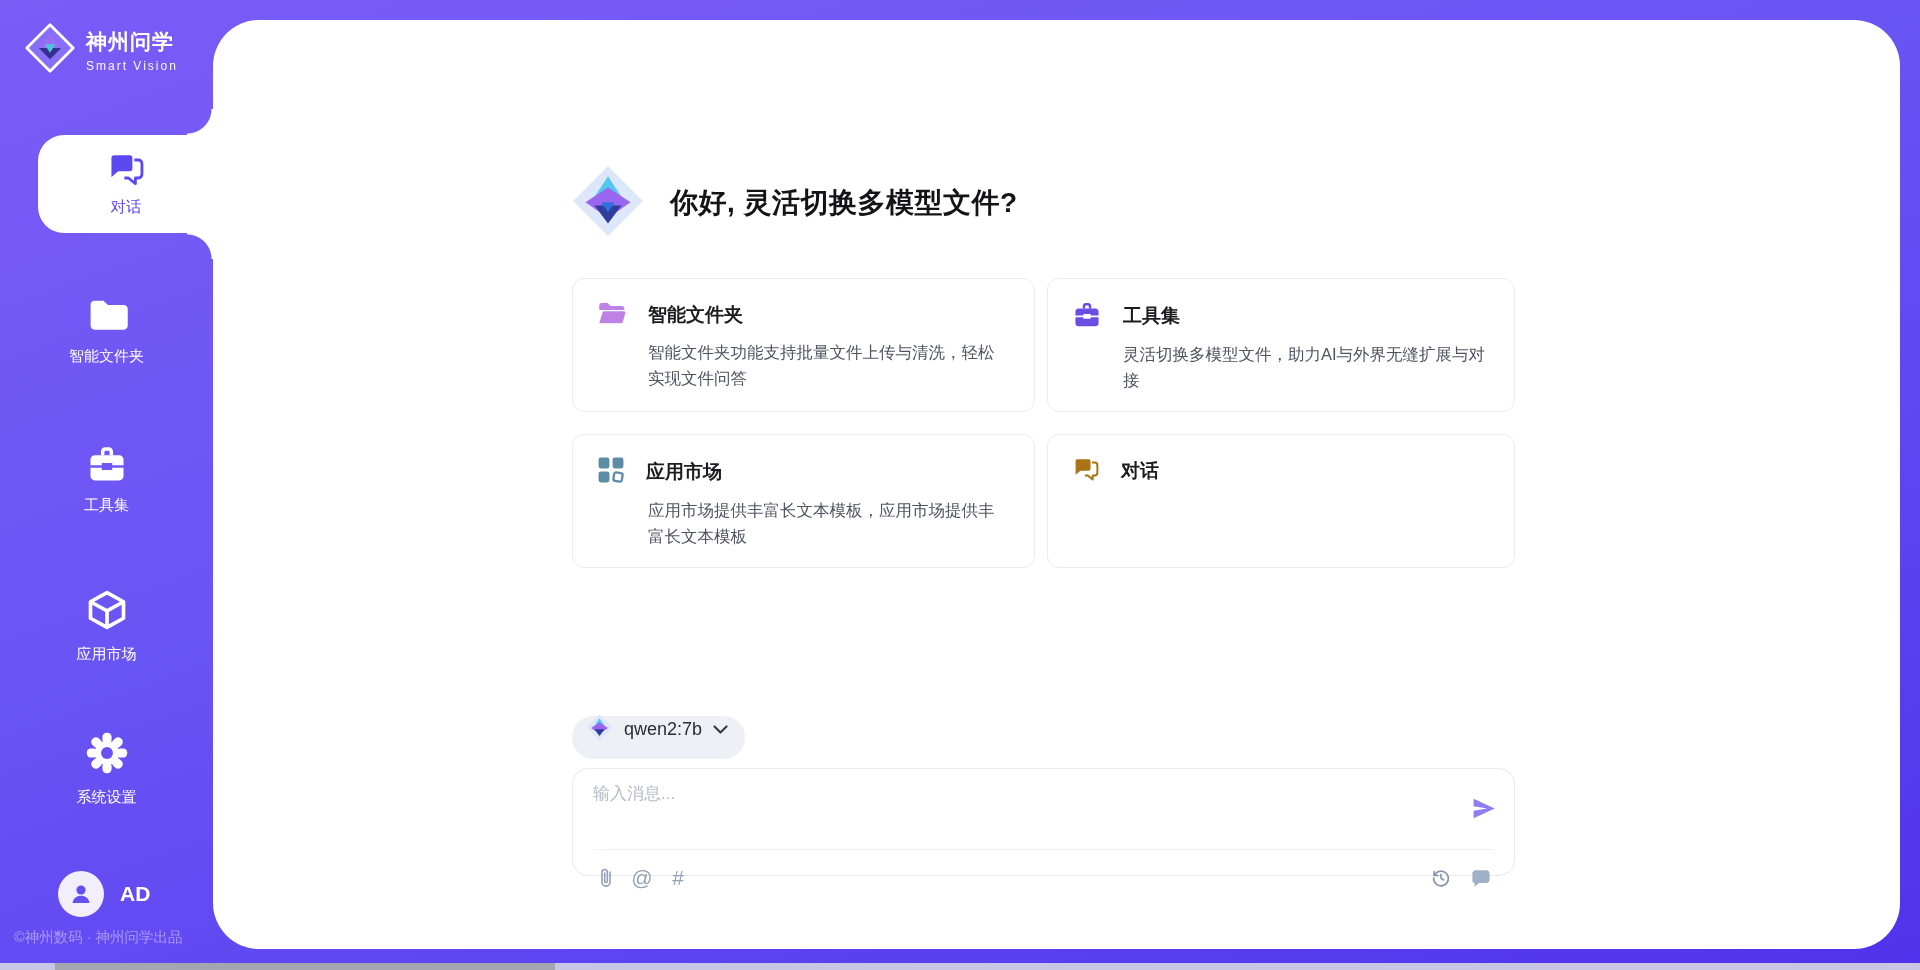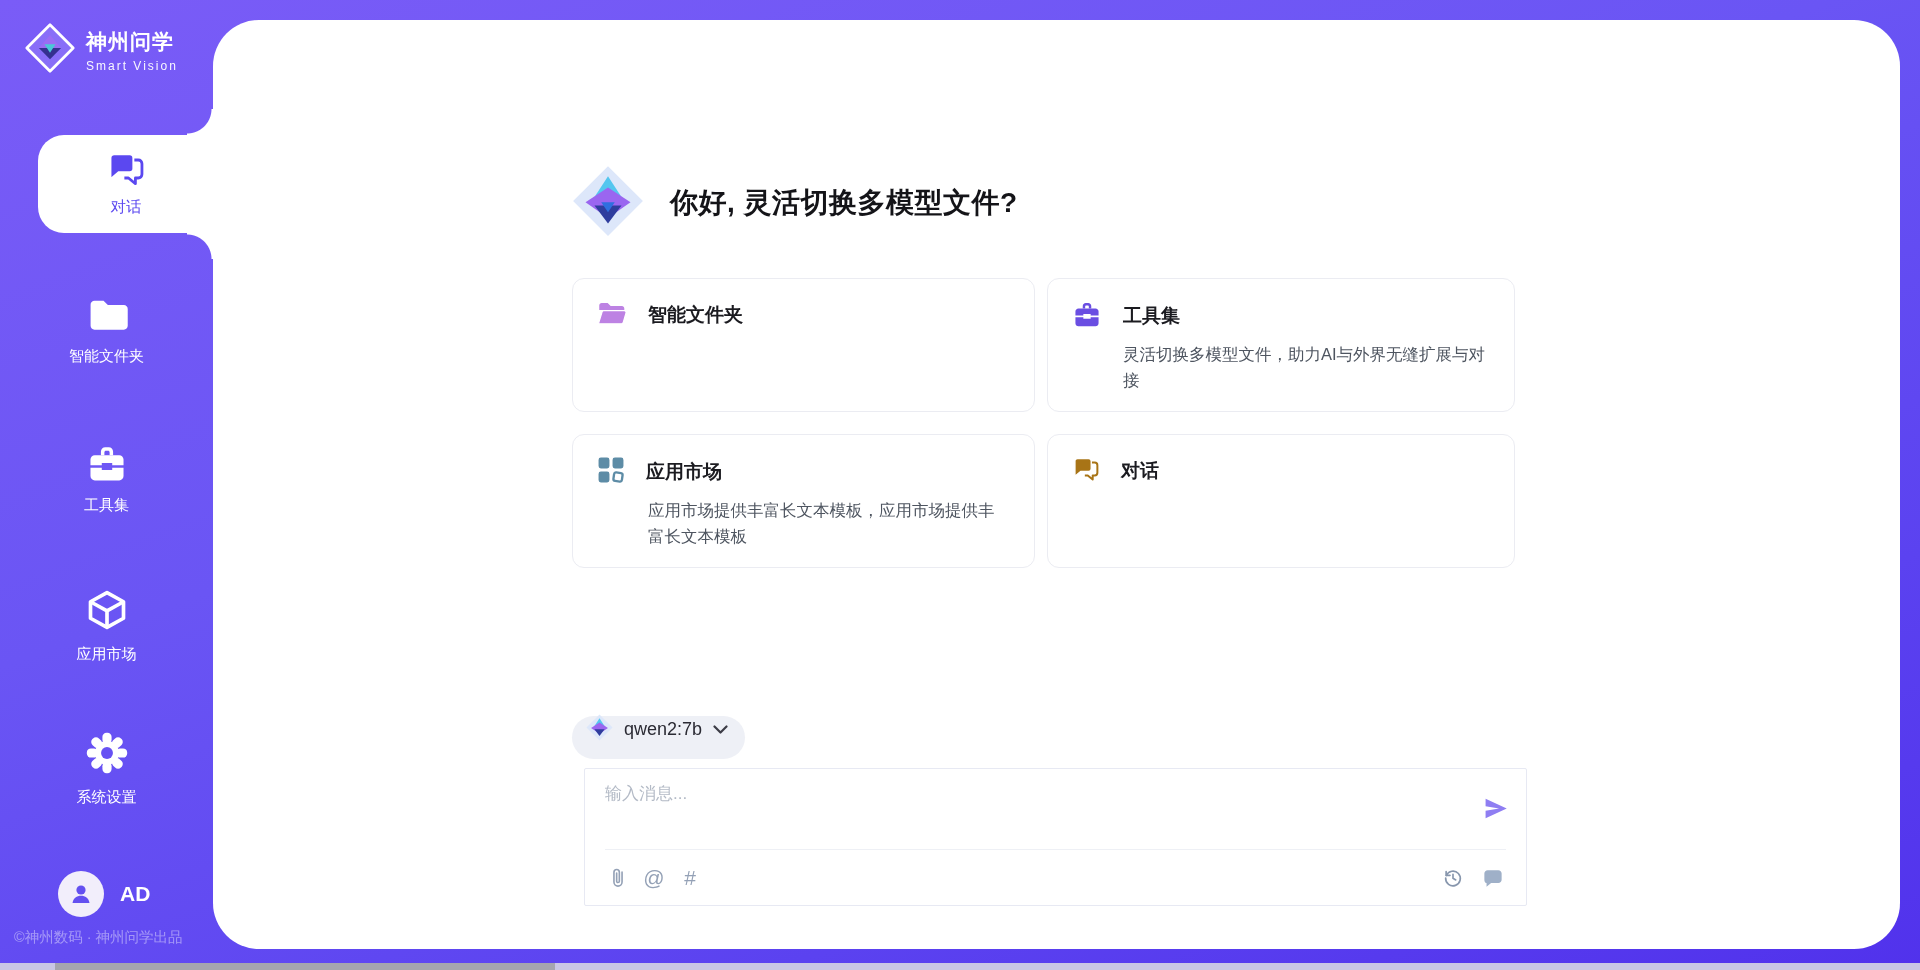--- a/index.html
+++ b/index.html
@@ -47,22 +47,22 @@
   .card { border:1px solid #ebecf2; border-radius:12px; background:#fff; padding:21px 24px 18px 24px;
           min-height:124px; cursor:pointer; }
   .card .head { display:flex; align-items:center; gap:21px; }
   .card .title { font-size:19px; font-weight:700; color:#1b1b20; }
   .card .desc { margin-top:10px; margin-left:51px; font-size:16.5px; color:#4e5560; line-height:1.55; }
 
   .model-pill { position:absolute; left:0; top:696px; height:43px; border-radius:22px; background:#eef0f6;
                 display:inline-flex; align-items:center; gap:11px; padding:0 17px 16px 14px; cursor:pointer; }
   .model-pill .mval { font-size:18px; color:#2a2a33; font-weight:500; }
 
-  .composer { position:absolute; left:12px; top:748px; width:943px; height:138px; background:#fff;
-              border:1.5px solid #e7e9f3; border-radius:2px; }
+  .composer { position:absolute; left:0; top:748px; width:943px; height:108px; background:#fff;
+              border:1.5px solid #e7e9f3; border-radius:16px; }
   .composer textarea { position:absolute; left:20px; top:13px; width:860px; height:60px; border:none;
               outline:none; resize:none; font-family:inherit; font-size:17px; color:#333; background:transparent; }
   .composer textarea::placeholder { color:#b3bac6; }
   .send-btn { position:absolute; right:16px; top:24px; width:30px; height:30px; cursor:pointer;
               display:flex; align-items:center; justify-content:center; }
   .c-divider { position:absolute; left:20px; right:20px; top:80px; height:1px; background:#eef0f5; }
   .c-toolbar { position:absolute; left:20px; right:20px; top:81px; height:55px;
                display:flex; align-items:center; }
   .tool { display:flex; align-items:center; justify-content:center; width:26px; height:26px;
           margin-right:10px; cursor:pointer; color:#94a1b6; }
@@ -194,20 +194,21 @@
         <div class="card">
           <div class="head">
             <span>
               <svg width="30" height="26" viewBox="0 0 40 34">
                 <path d="M3 7c0-1.8 1.4-3.2 3.2-3.2h8l4 4h15c1.8 0 3.2 1.4 3.2 3.2v2H3V7z" fill="#bd82e3"></path>
                 <path d="M2 31l4.8-15.5c.3-1 1.2-1.6 2.2-1.6h27.5c1.5 0 2.6 1.5 2.2 2.9L35 29.7c-.3 1-1.2 1.6-2.2 1.6H2z" fill="#bd82e3" stroke="#ffffff" stroke-width="1.6"></path>
               </svg>
             </span>
             <span class="title">智能文件夹</span>
           </div>
+          <div class="desc">智能文件夹功能支持批量文件上传与清洗，轻松实现文件问答</div>
         </div>
 
         <div class="card">
           <div class="head">
             <span>
               <svg width="30" height="28" viewBox="0 0 48 46">
                 <path d="M17 14v-4c0-2.8 2.2-5 5-5h4c2.8 0 5 2.2 5 5v4h-4v-3.2c0-1-.8-1.8-1.8-1.8h-2.4c-1 0-1.8.8-1.8 1.8V14h-4z" fill="#6a4ee2"></path>
                 <path d="M5 19c0-2.8 2.2-5 5-5h28c2.8 0 5 2.2 5 5v6.5H30V23h-12v2.5H5V19z" fill="#6a4ee2"></path>
                 <path d="M5 28.5h13V31h12v-2.5h13V38c0 2.8-2.2 5-5 5H10c-2.8 0-5-2.2-5-5v-9.5z" fill="#6a4ee2"></path>
               </svg>

